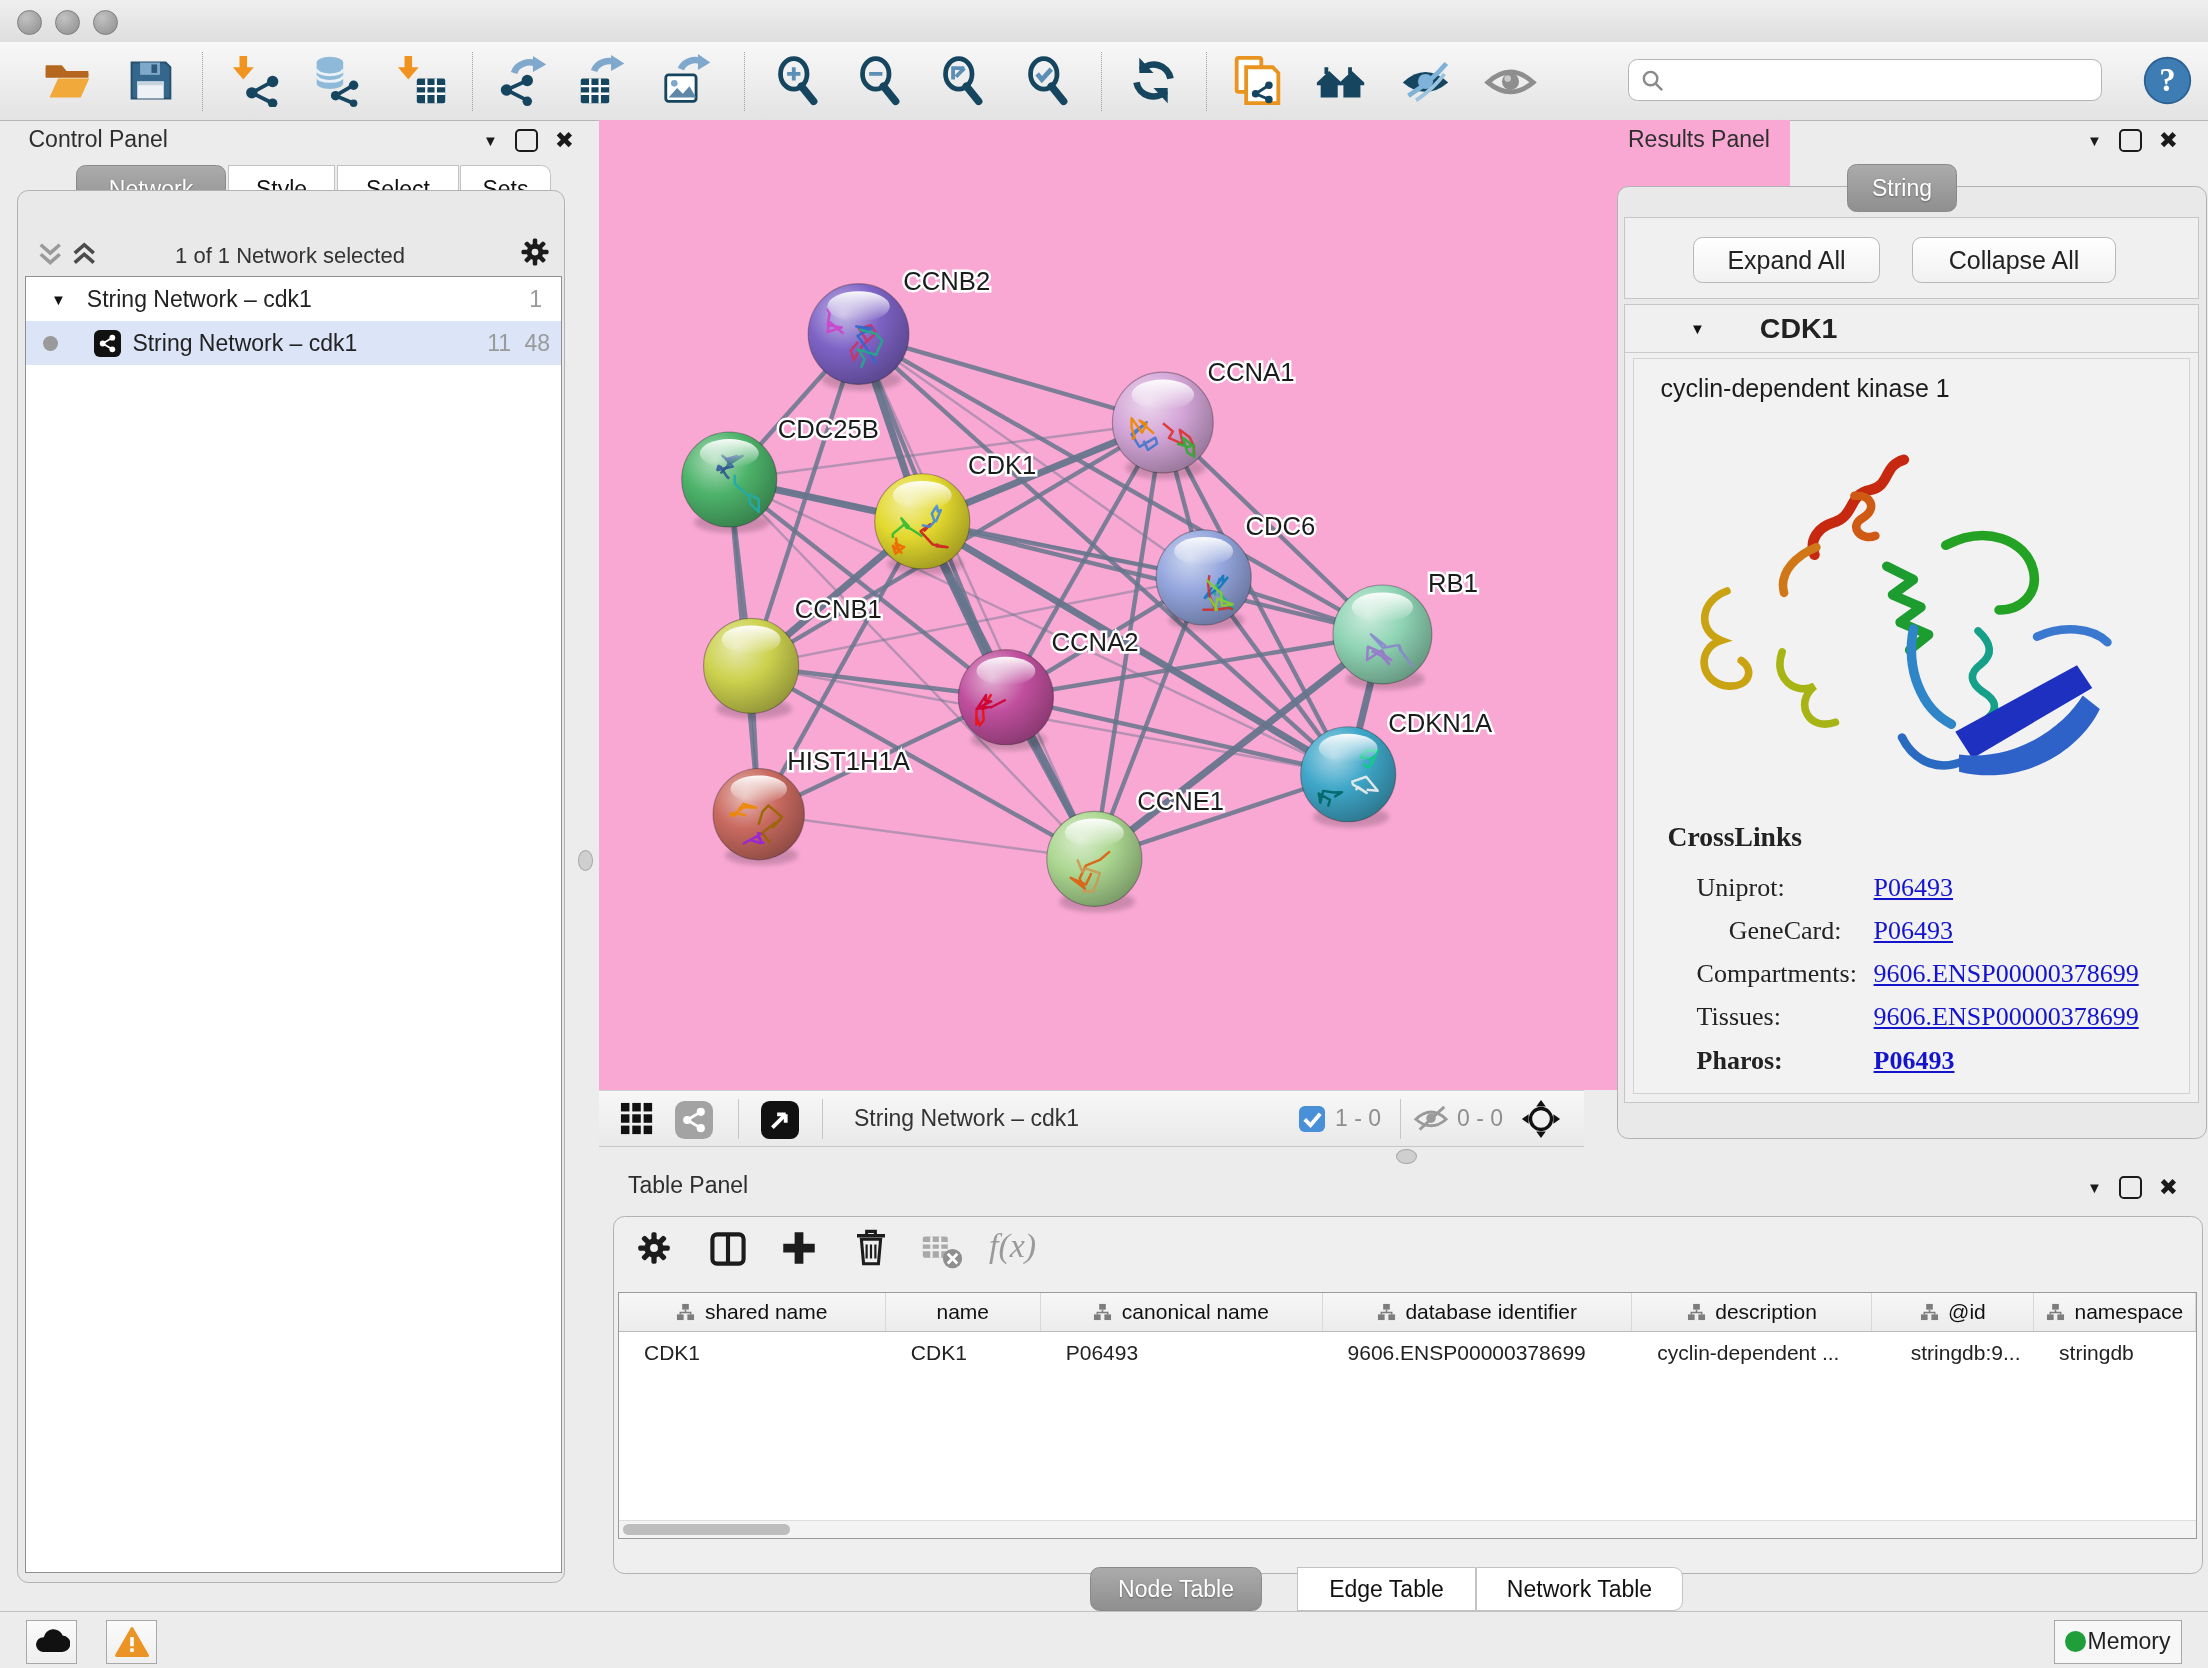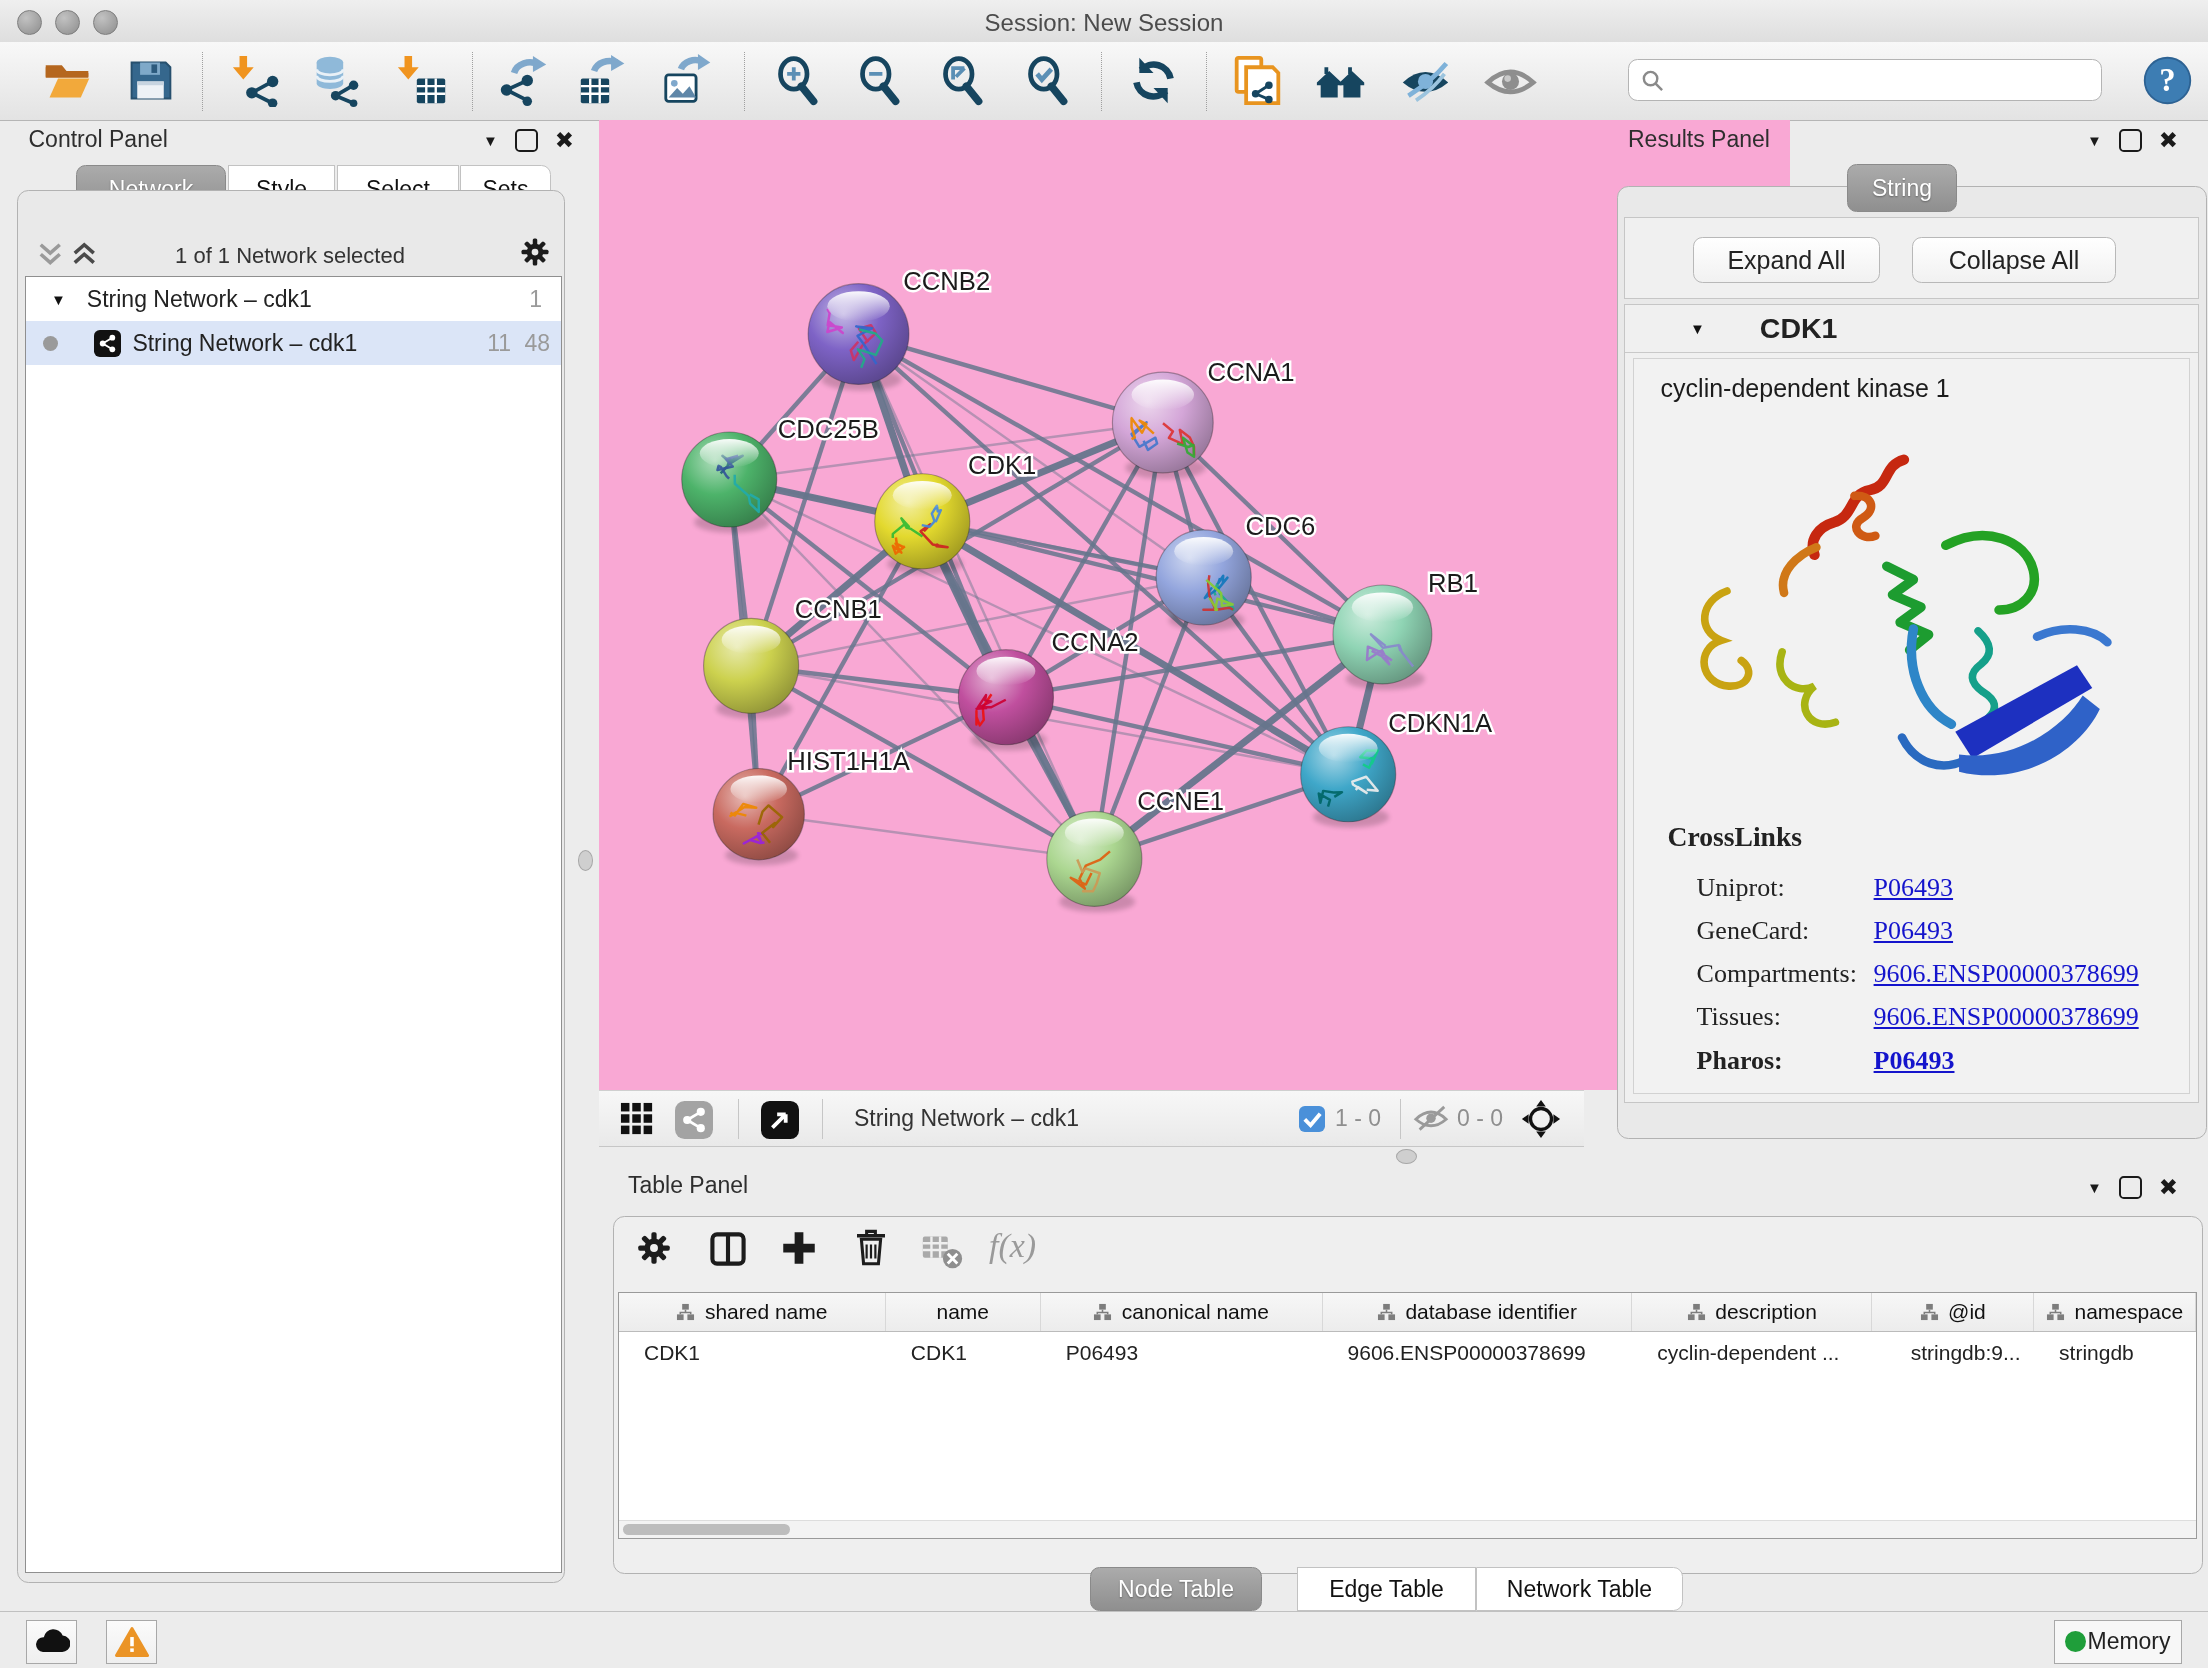--- a/index.html
+++ b/index.html
@@ -84,21 +84,20 @@
   #memdot{width:21px;height:21px;border-radius:50%}
   svg{display:block}
 </style>
 </head>
 <body>
 
 <div class="abs" id="titlebar">
   <span class="tlight" style="left:17px"></span>
   <span class="tlight" style="left:55px"></span>
   <span class="tlight" style="left:93px"></span>
-  <div id="win-title">Session: New Session</div>
 </div>
 
 <div class="abs" id="toolbar">
   <span class="ticon" style="left:41px">
     <svg viewBox="0 0 56 56">
         <path d="M5 12h17l5 6h23v7H5z" fill="#b5671f"></path>
         <path d="M5 46V14h16l5 6h24v4H5z" fill="#b5671f"></path>
         <path d="M9 46l9-20h33l-9 20z" fill="#f2a93b"></path>
       </svg>
     </span>
@@ -657,21 +656,21 @@
       <path d="M326 228q22 20 3 35-19 14 2 29 21 13 6 27" stroke="#15a08a" stroke-width="8" fill="none" stroke-linecap="round"></path>
       <path d="M258 226c-8 42 8 84 40 100" stroke="#2e86c8" stroke-width="10" fill="none" stroke-linecap="round"></path>
       <path d="M246 340c14 28 42 36 66 24" stroke="#2a6ac0" stroke-width="9" fill="none" stroke-linecap="round"></path>
       <path d="M302 334l128-70 16 24-126 74z" fill="#1d30c0"></path>
       <path d="M306 358c62 8 112-32 130-62l18 14c-22 46-84 82-148 66z" fill="#2f62c8"></path>
       <path d="M388 234c26-12 58-10 74 6" stroke="#3b78d0" stroke-width="9" fill="none" stroke-linecap="round"></path>
     </svg>
     <div class="xl-serif" id="xl-title">CrossLinks</div>
     <div id="xl-rows">
         <div class="xlrow xl-serif" style="top: 514px;"><span class="lab">Uniprot:</span><a>P06493</a></div>
-        <div class="xlrow xl-serif" style="top: 557px;"><span class="lab">GeneCard:</span><a>P06493</a></div>
+        <div class="xlrow xl-serif" style="top: 557px; text-align: center;"><span class="lab">GeneCard:</span><a>P06493</a></div>
         <div class="xlrow xl-serif" style="top: 600px;"><span class="lab">Compartments:</span><a>9606.ENSP00000378699</a></div>
         <div class="xlrow xl-serif" style="top: 643px;"><span class="lab">Tissues:</span><a>9606.ENSP00000378699</a></div>
         <div class="xlrow xl-serif" style="top: 687px; font-weight: bold;"><span class="lab">Pharos:</span><a>P06493</a></div>
       </div>
   </div>
 </div>
 
 <div class="abs panel-title" style="left:628px;top:1172px">Table Panel</div>
 <div class="abs pctrl" style="left:2087px;top:1174px">
   <span class="pc-collapse">▼</span>

